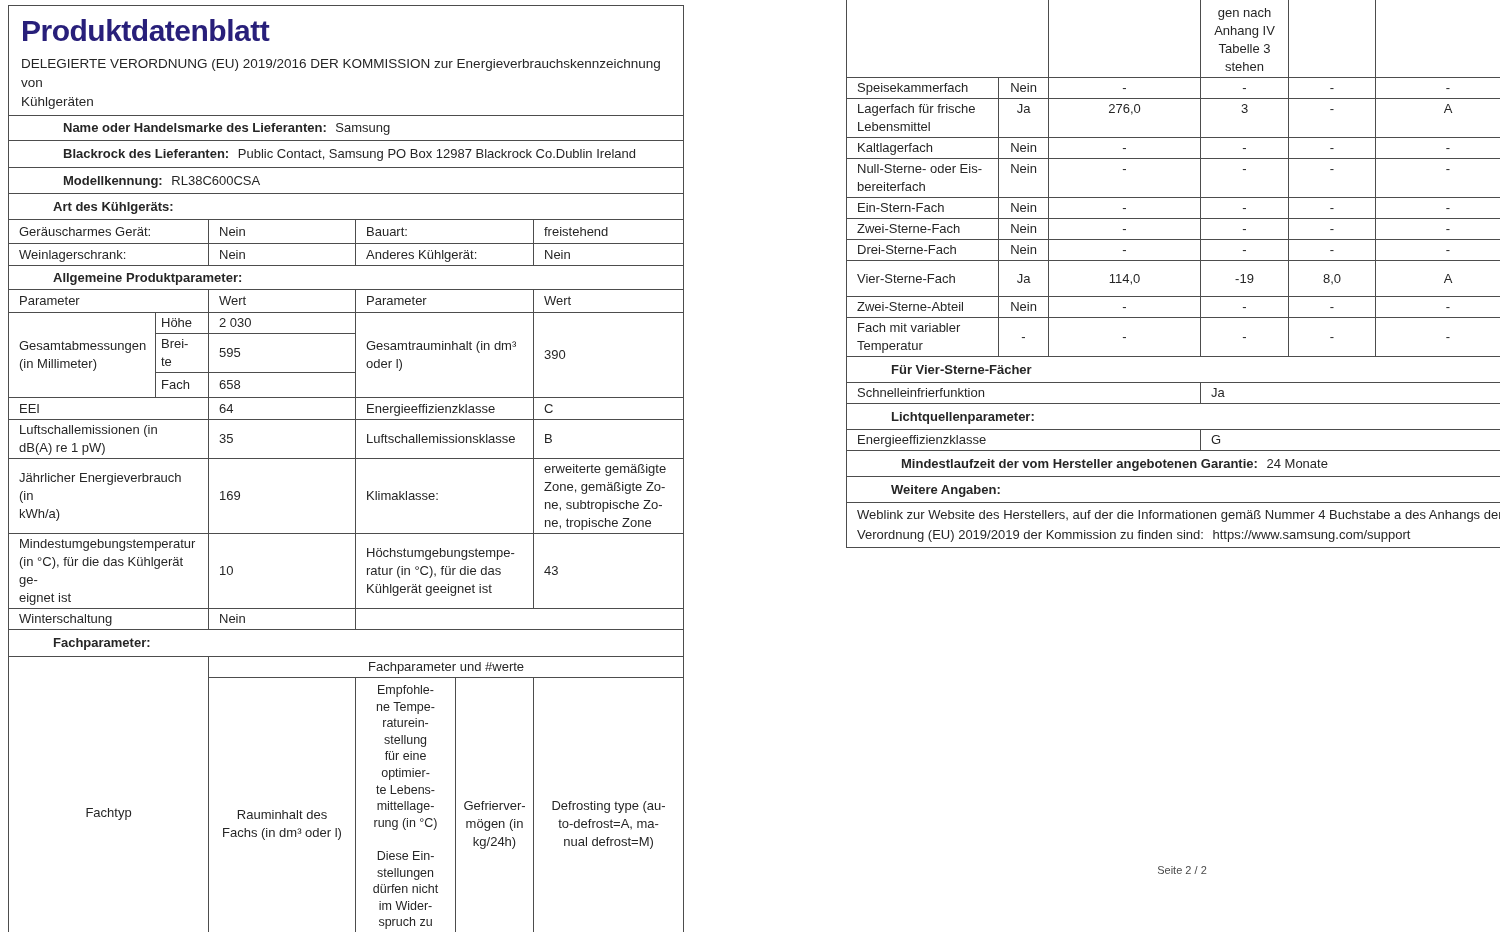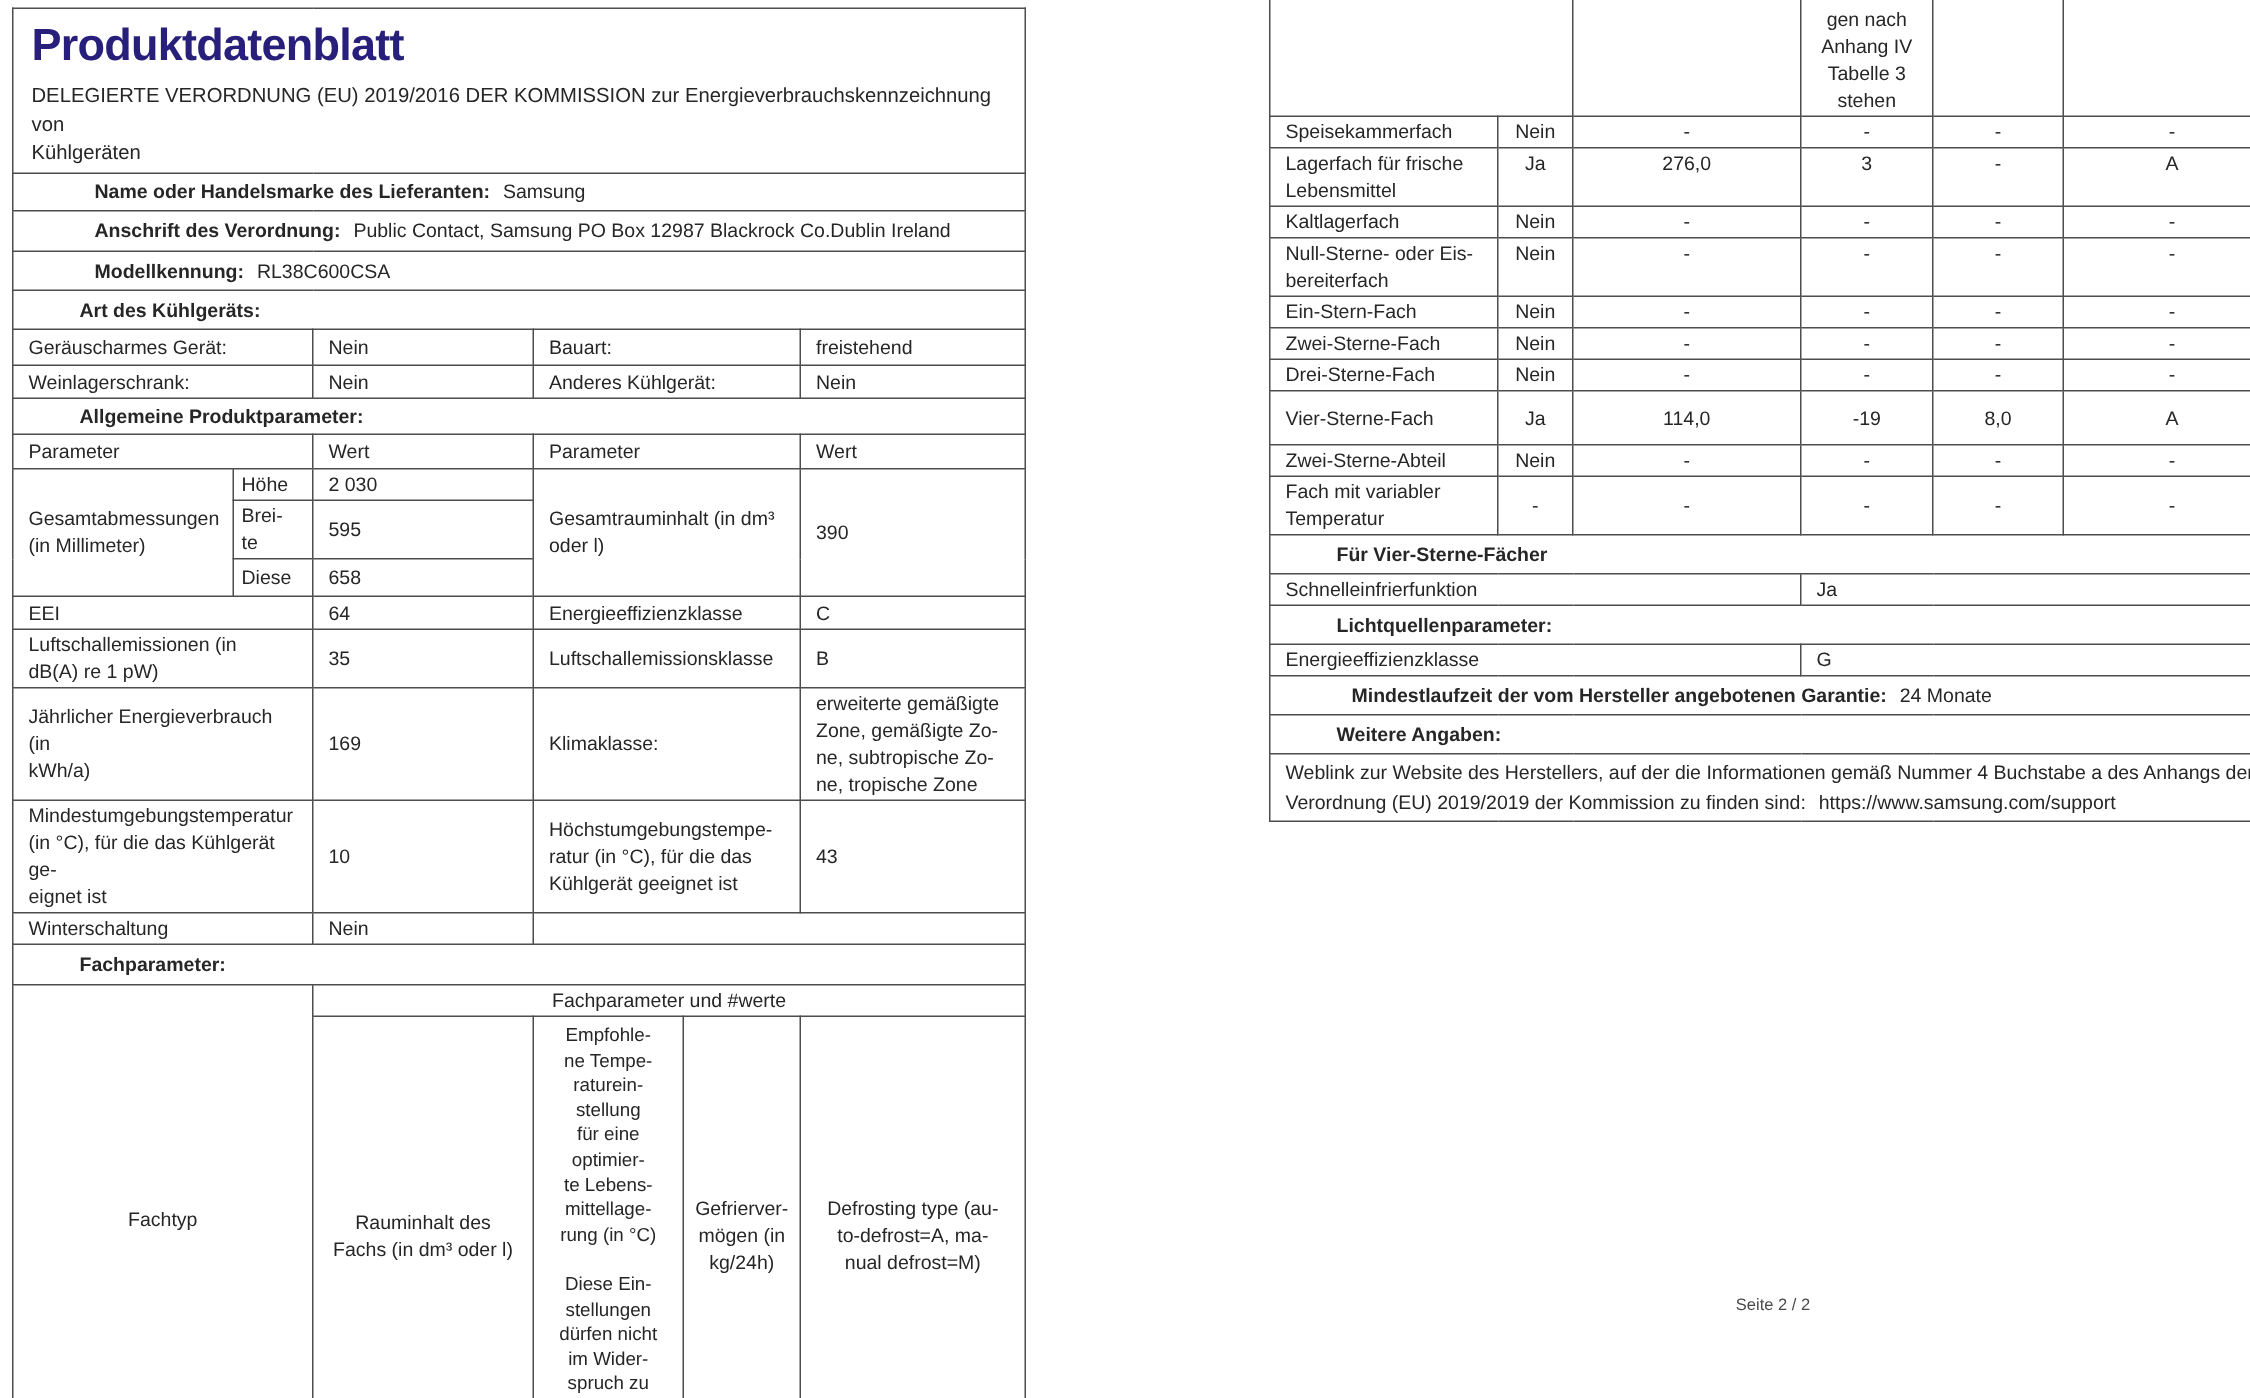--- a/index.html
+++ b/index.html
@@ -69,21 +69,21 @@
 
     <tr style="height:25px">
       <td colspan="6">
         <span class="b">Name oder Handelsmarke des Lieferanten:</span>
         <span class="gap">Samsung</span>
       </td>
     </tr>
 
     <tr style="height:27px">
       <td colspan="6">
-        <span class="b">Anschrift des Verordnung:</span>
+        <span class="b">Blackrock des Lieferanten:</span>
         <span class="gap">Public Contact, Samsung PO Box 12987 Blackrock Co.Dublin Ireland</span>
       </td>
     </tr>
 
     <tr style="height:26px">
       <td colspan="6">
         <span class="b">Modellkennung:</span>
         <span class="gap">RL38C600CSA</span>
       </td>
     </tr>
@@ -124,21 +124,21 @@
       <td colspan="2" rowspan="3" class="pre">Gesamtrauminhalt (in dm³
 oder l)</td>
       <td rowspan="3">390</td>
     </tr>
     <tr style="height:35px">
       <td class="pre" style="padding:1px 5px">Brei-
 te</td>
       <td>595</td>
     </tr>
     <tr style="height:25px">
-      <td style="padding:1px 5px">Diese</td>
+      <td style="padding:1px 5px">Fach</td>
       <td>658</td>
     </tr>
 
     <tr style="height:22px">
       <td colspan="2" class="pre">EEI</td>
       <td>64</td>
       <td colspan="2" class="pre">Energieeffizienzklasse</td>
       <td class="pre">C</td>
     </tr>
     <tr style="height:38px">

